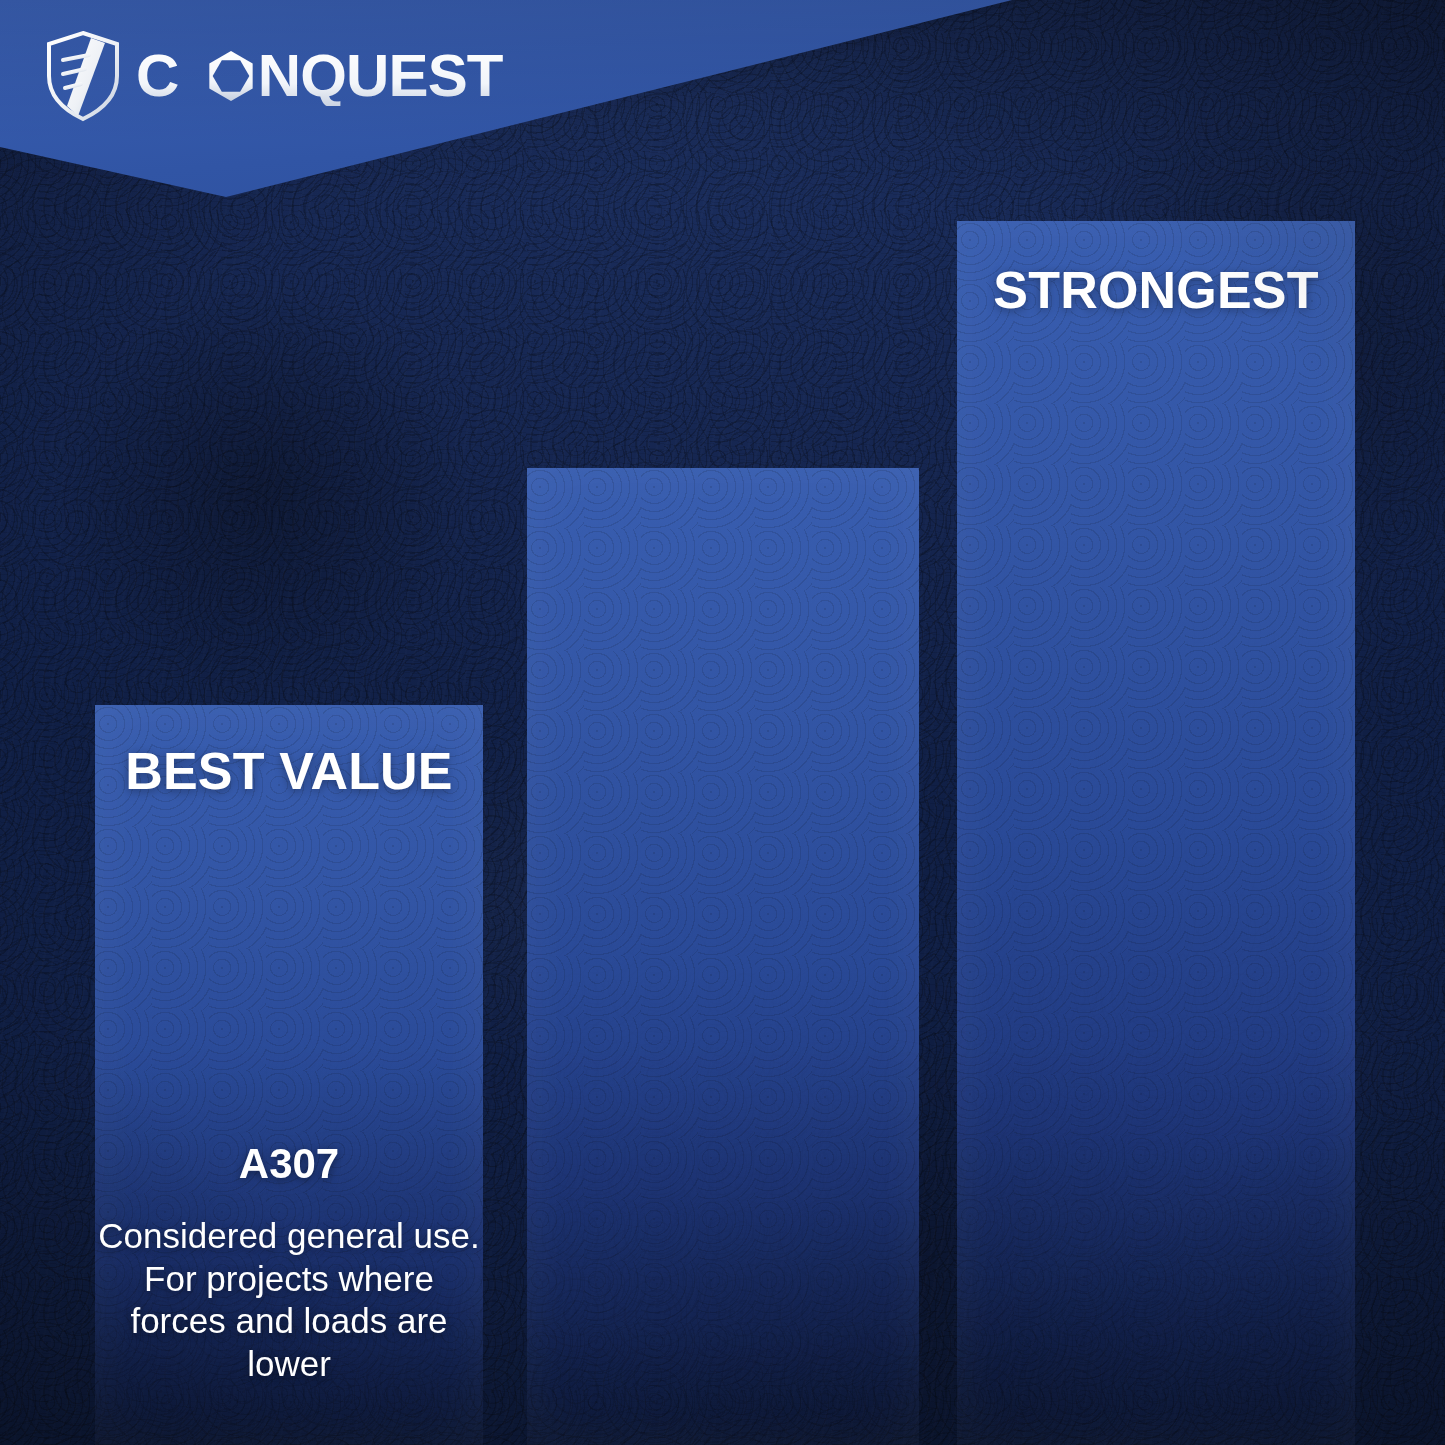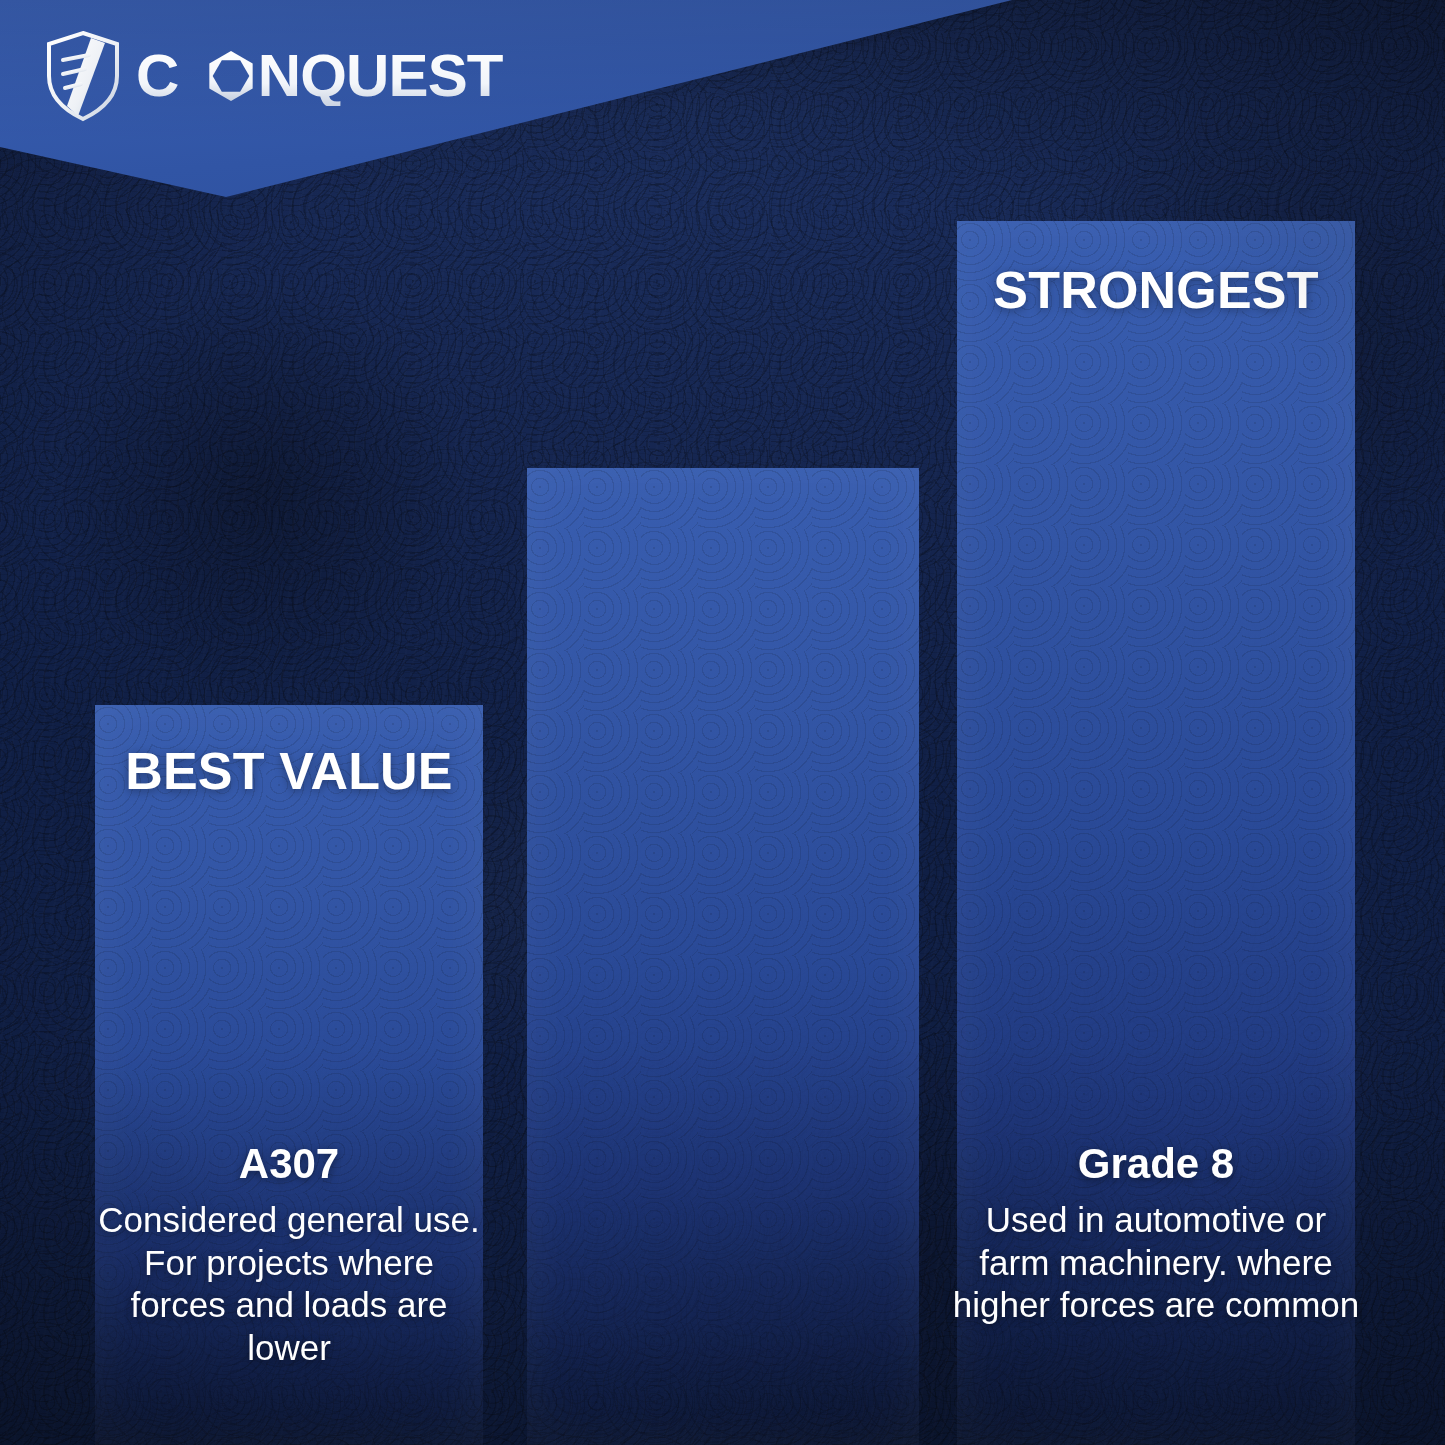--- a/index.html
+++ b/index.html
@@ -162,21 +162,21 @@
     left: 0;
     width: 100%;
     text-align: center;
     color: #fff;
     z-index: 4;
   }
   .caption-title {
     font-size: 42px;
     font-weight: 700;
     line-height: 1;
-    margin-bottom: 14px;
+    margin-bottom: 30px;
     text-shadow: 0 2px 8px rgba(0,0,0,.45);
   }
   .caption-body {
     font-size: 35px;
     font-weight: 400;
     line-height: 1.22;
     text-shadow: 0 2px 8px rgba(0,0,0,.45);
   }
 </style>
 </head>
@@ -207,24 +207,20 @@
   </div>
 
   <div class="bg-vignette"></div>
 
   <div class="caption" style="left:95px; width:388px; top:1143px;">
     <div class="caption-title">A307</div>
     <div class="caption-body">Considered general use. For projects where forces and loads are lower</div>
   </div>
 
 
-  <div class="caption" style="left:952px; width:408px; top:1143px;">
-    <div class="caption-title">Grade 8</div>
-    <div class="caption-body">Used in automotive or farm machinery. where higher forces are common</div>
-  </div>
 
   <div class="banner"></div>
   <div class="banner-shadow"></div>
 
   <div class="logo">
 
     <svg class="logo-shield" viewBox="0 0 78 92">
       <defs>
         <linearGradient id="shGrad" x1="0" y1="0" x2="1" y2="1">
           <stop offset="0%" stop-color="#ffffff"></stop>

